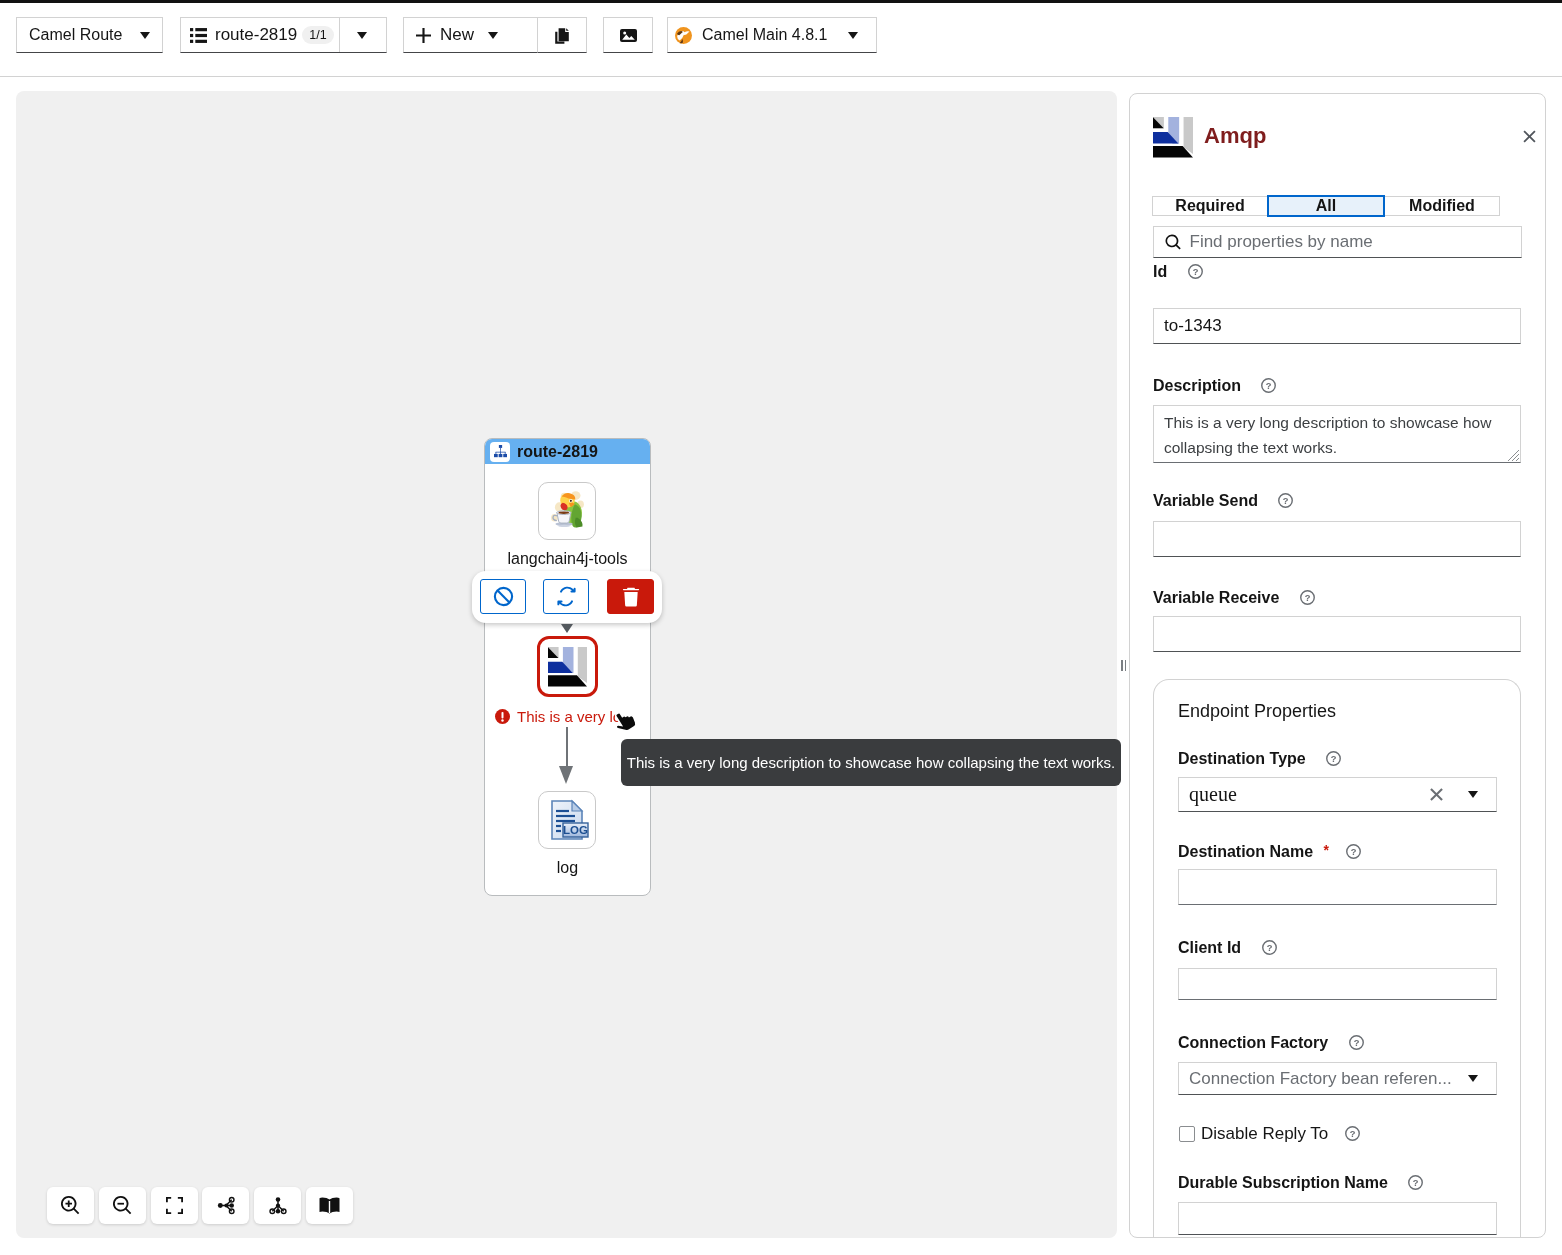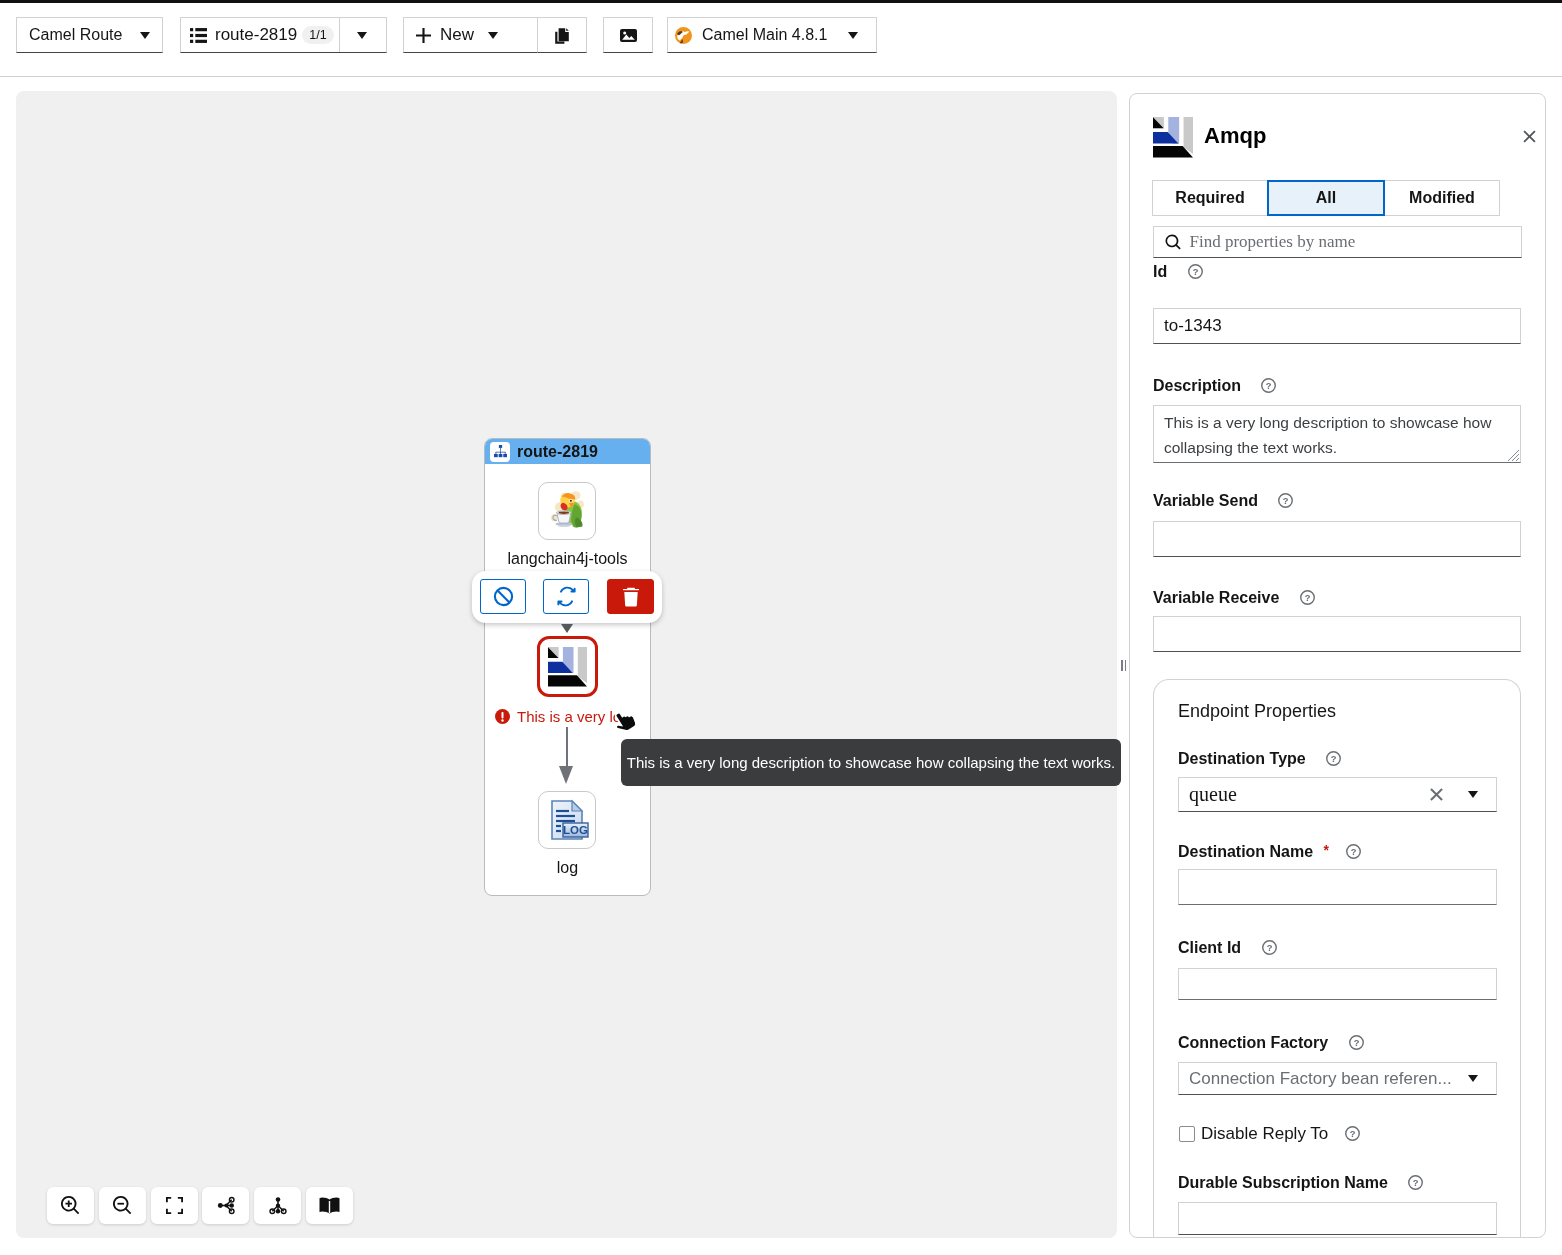--- a/index.html
+++ b/index.html
@@ -263,32 +263,32 @@
 <div class="abs" style="left:1153px; top:117px; width:40px; height:40px;">
   <svg width="40" height="41" viewBox="0 0 39 40">
     <polygon points="0,0 10.6,0 10.6,11 0,11" fill="#c9c9c9"></polygon>
     <polygon points="0,0.2 10.4,11 0,11" fill="#050505"></polygon>
     <polygon points="14.9,0 25.5,0 25.5,26 19,26 14.9,15.2" fill="#a3b2de"></polygon>
     <polygon points="0,14.7 14.3,14.7 24.7,25.9 0,25.9" fill="#0e2f9e"></polygon>
     <polygon points="29.8,0 39,0 39,36 29.8,29.6" fill="#c9c9c9"></polygon>
     <polygon points="0,28.2 28.9,28.2 39,39.4 0,39.4" fill="#050505"></polygon>
   </svg>
 </div>
-<div class="abs" style="left:1204px; top:123px; font-size:22px; font-weight:700; color:#000000;">Amqp</div>
+<div class="abs" style="left:1204px; top:123px; font-size:22px; font-weight:700; color:#7f1d1d;">Amqp</div>
 <svg class="abs" style="left:1523px; top:130px;" width="13" height="13" viewBox="0 0 15 15">
     <path d="M2 0.5 L7.5 6 L13 0.5 L14.5 2 L9 7.5 L14.5 13 L13 14.5 L7.5 9 L2 14.5 L0.5 13 L6 7.5 L0.5 2 Z" fill="#51565c"></path>
   </svg>
 
-<div class="abs" style="left:1152px; top:180px; width:348px; height:36px; display:flex;">
+<div class="abs" style="left:1152px; top:188px; width:348px; height:36px; display:flex;align-items:center;">
   <div style="flex:1; border:1px solid #d2d2d2; border-right:none; display:flex; align-items:center; justify-content:center; font-size:16px; font-weight:700;">Required</div>
   <div style="flex:1; border:2px solid #06c; background:#e7f1fa; display:flex; align-items:center; justify-content:center; font-size:16px; font-weight:700;">All</div>
   <div style="flex:1; border:1px solid #d2d2d2; border-left:none; display:flex; align-items:center; justify-content:center; font-size:16px; font-weight:700;">Modified</div>
 </div>
 
-<div class="abs" style="left:1152.5px; top:226px; width:369px; height:32px; border:1px solid #d2d2d2; border-bottom:1.5px solid #4f5255; display:flex; align-items:center; background:#fff;font-family:Liberation Serif, serif;">
+<div class="abs" style="left:1152.5px; top:226px; width:369px; height:32px; border:1px solid #d2d2d2; border-bottom:1.5px solid #4f5255; display:flex; align-items:center; background:#fff;">
   <svg width="17" height="17" viewBox="0 0 512 512" style="margin-left:11px;">
       <path fill="#111" d="M208 64a144 144 0 1 1 0 288 144 144 0 1 1 0-288zm0-48a192 192 0 1 0 120 342l110 110 36-36-110-110A192 192 0 0 0 208 16z"></path>
     </svg>
   <span style="margin-left:8px; font-size:17px; color:#6a6e73;">Find properties by name</span>
 </div>
 
 <div class="abs flabel" style="left:1153px; top:263px;">Id <span class="helpq" style="margin-left:16px;"><svg width="15" height="15" viewBox="0 0 16 16">
         <circle cx="8" cy="8" r="7.2" fill="none" stroke="#6a6e73" stroke-width="1.5"></circle>
         <text x="8" y="11.5" text-anchor="middle" font-size="10" font-weight="bold" fill="#6a6e73" font-family="Liberation Sans">?</text>
       </svg></span></div>

